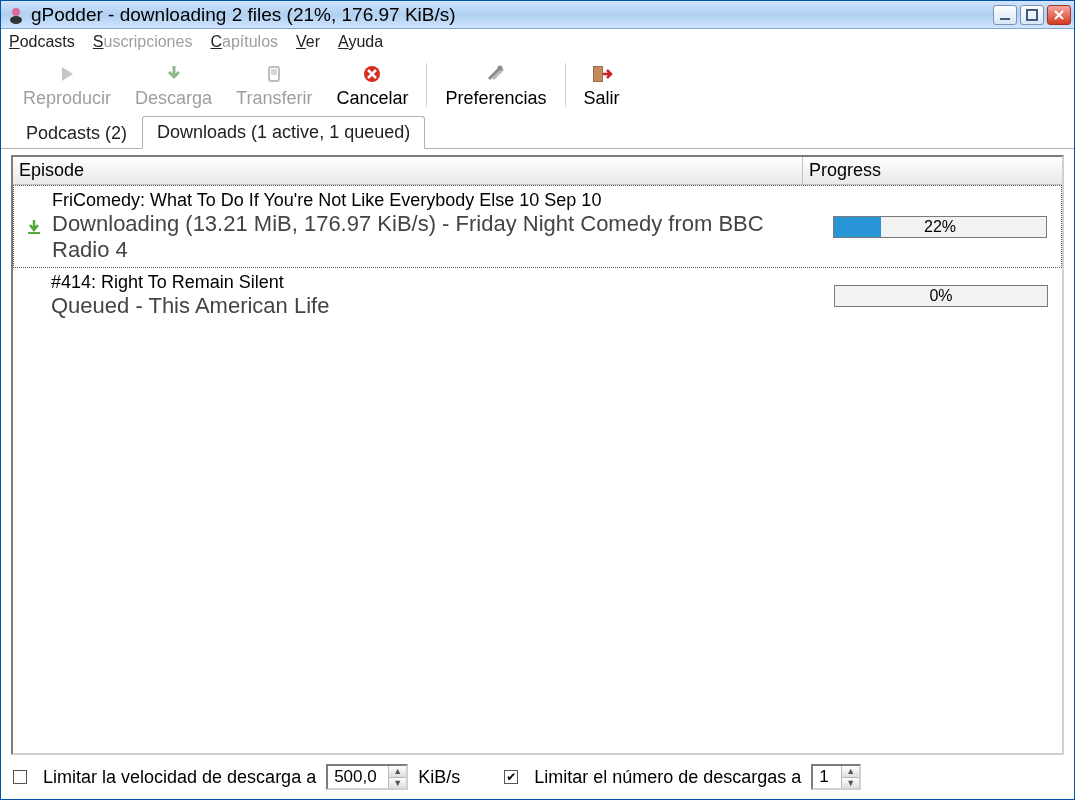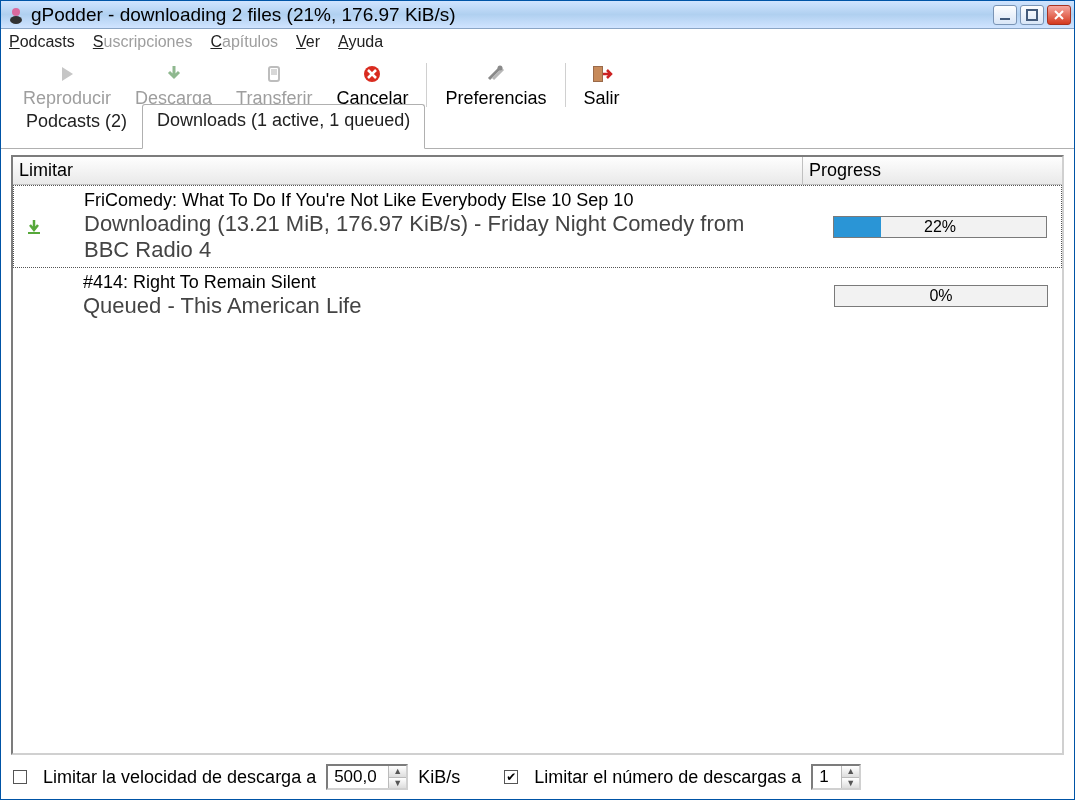--- a/index.html
+++ b/index.html
@@ -63,21 +63,21 @@
 .tbtn .ico { height:24px; display:flex; align-items:center; justify-content:center; margin-bottom:2px;}
 .tsep { width:1px; height:44px; background:#d0d0d0; margin:0 6px;}
 
 .tabs {
   display:flex; align-items:flex-end;
   padding:0 0 0 10px;
   border-bottom:1px solid #b0b0b0;
   height:34px;
 }
 .tab {
-  padding:5px 14px 17px 14px;
+  padding:5px 14px 5px 14px;
   font-size:18px;
   border:1px solid transparent;
   border-bottom:none;
   color:#222;
   position:relative; top:1px;
 }
 .tab.active {
   background:#fff;
   border:1px solid #b0b0b0;
   border-bottom:1px solid #fff;
@@ -98,21 +98,20 @@
   background:linear-gradient(to bottom,#fefefe,#e9e9e9);
   border-bottom:1px solid #c0c0c0;
   font-size:18px;
 }
 .listhdr .col1{ flex:0 0 790px; padding:3px 6px; border-right:1px solid #c0c0c0;}
 .listhdr .col2{ flex:1; padding:3px 6px;}
 .rows { flex:1; overflow:auto; background:#fff;}
 .row {
   display:flex; align-items:center;
   padding:4px 6px;
-  gap:32px;
 }
 .row.selected { border:1px dotted #555; }
 .row .ic { width:28px; display:flex; justify-content:center; }
 .row .txt { flex:1; padding-left:4px;}
 .row .title { font-size:18px; color:#000;}
 .row .sub { font-size:22px; color:#444;}
 .row .progcell { width:230px; padding:0 8px;}
 .progress {
   position:relative;
   height:22px;
@@ -253,21 +252,21 @@
     </div>
   </div>
 
   <div class="tabs">
     <div class="tab">Podcasts (2)</div>
     <div class="tab active">Downloads (1 active, 1 queued)</div>
   </div>
 
   <div class="content">
     <div class="listhdr">
-      <div class="col1">Limitar</div>
+      <div class="col1">Episode</div>
       <div class="col2">Progress</div>
     </div>
     <div class="rows">
 
       <div class="row selected">
         <div class="ic">
           <svg width="16" height="16">
               <path d="M8 1 V9 M4 6 L8 11 L12 6" stroke="#56a83a" stroke-width="2.5" fill="none"></path>
               <path d="M2 14 H14" stroke="#56a83a" stroke-width="2"></path>
             </svg>

